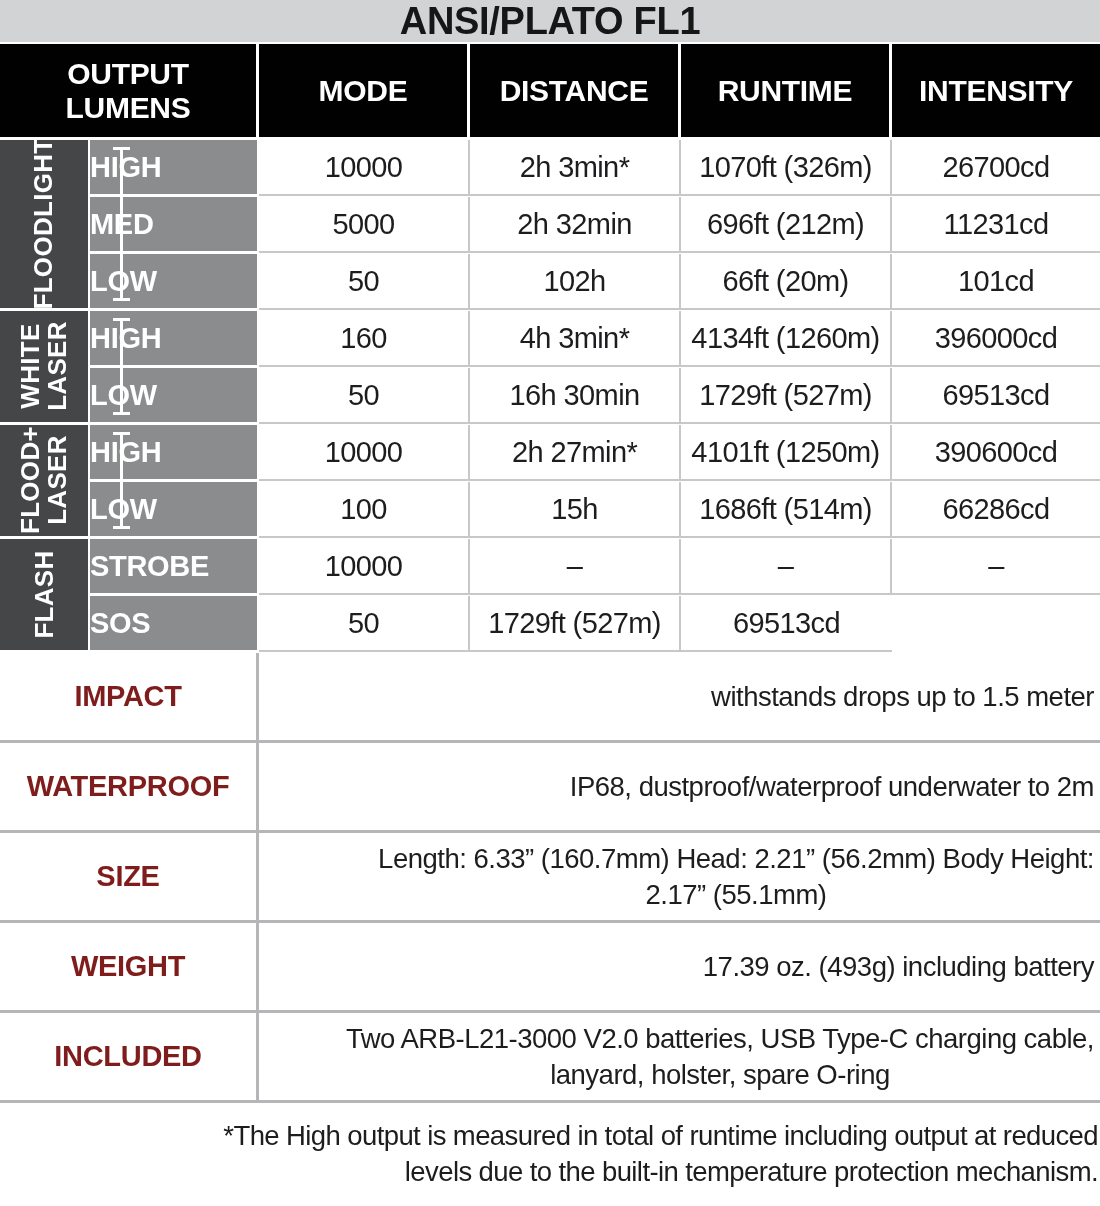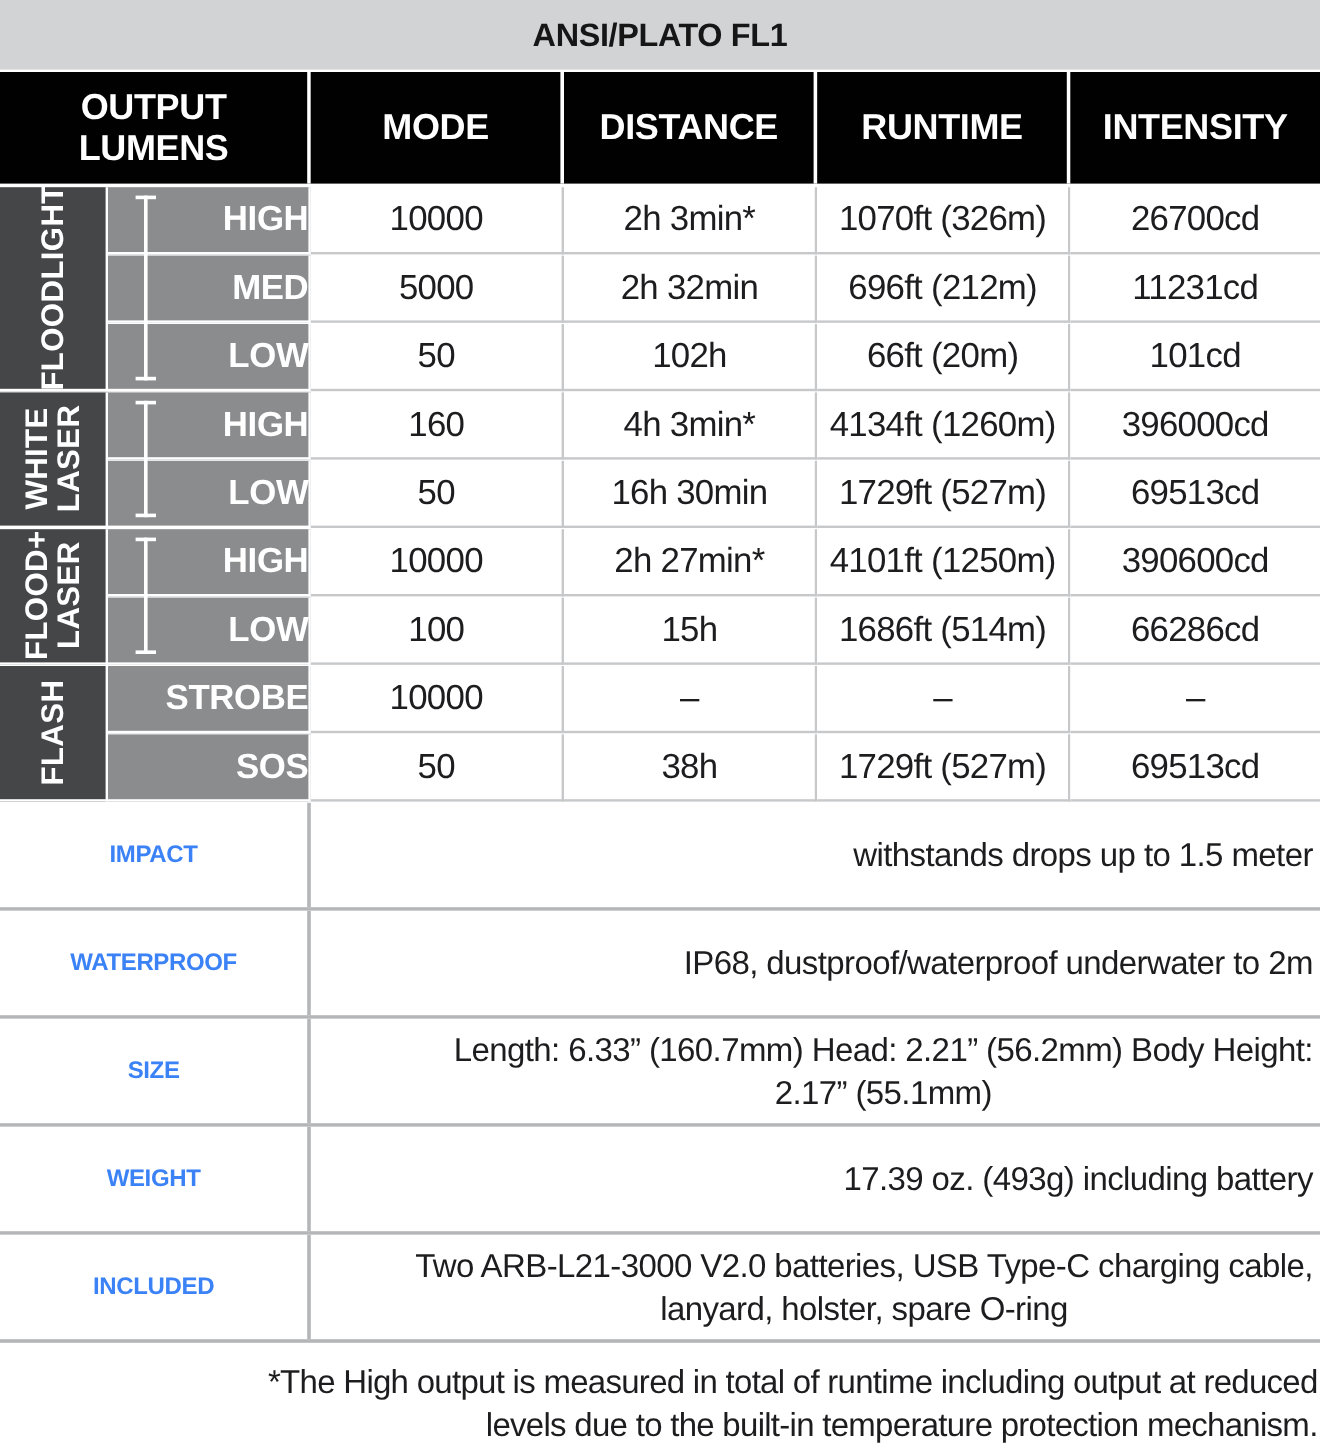--- a/index.html
+++ b/index.html
@@ -12,23 +12,23 @@
     --text-dark: #1d1d1f;
   }
   * { box-sizing: border-box; }
   body { margin: 0; background: #fff; }
   .sheet {
     width: 1100px; height: 1206px; background: #fff;
     font-family: "Liberation Sans", "DejaVu Sans", sans-serif;
     overflow: hidden;
   }
   .title-bar {
-    height: 58px; background: var(--title-bg); margin-bottom: 2px;
-    display: flex; align-items: center; justify-content: center;
-    font-weight: bold; font-size: 27px; color: #161616; letter-spacing: -0.3px;
+    height: 42px; background: var(--title-bg); margin-bottom: 2px;
+    display: flex; align-items: center; justify-content: center;
+    font-weight: bold; font-size: 38px; color: #161616; letter-spacing: -0.3px;
   }
   .header-row {
     display: grid; grid-template-columns: 259px 211px 211px 211px 208px;
     height: 93px; margin-bottom: 3px;
   }
   .header-cell {
     background: var(--header-bg); color: #fff; border-right: 3px solid #fff;
     display: flex; align-items: center; justify-content: center;
     font-weight: bold; font-size: 30px; text-align: center;
     white-space: pre-line; line-height: 1.12; letter-spacing: -0.3px;
@@ -47,41 +47,41 @@
   }
   .group-rows { flex: 1; display: flex; flex-direction: column; }
   .spec-row {
     display: grid; grid-template-columns: 169px 211px 211px 211px 208px;
     height: 56px; margin-bottom: 1px;
   }
   .spec-row:last-child { margin-bottom: 0; }
   .mode-cell {
     background: var(--mode-bg); color: #fff;
     border-right: 2px solid #fff; border-bottom: 2px solid #fff;
-    display: flex; align-items: center; justify-content: flex-end;
+    display: flex; align-items: center; justify-content: flex-start;
     font-weight: bold; font-size: 29px; letter-spacing: -0.3px;
   }
   .data-cell {
     background: #fff; color: var(--text-dark);
     border-right: 2px solid var(--div-gray); border-bottom: 2px solid var(--div-gray);
     display: flex; align-items: center; justify-content: center;
     font-size: 29px; letter-spacing: -0.6px;
   }
   .data-cell.last { border-right: none; }
   .bracket { position: absolute; left: 120px; top: 7px; bottom: 9px; width: 3px; background: #fff; z-index: 3; }
   .bracket::before, .bracket::after {
     content: ""; position: absolute; left: -7px; width: 17px; height: 3px; background: #fff;
   }
   .bracket::before { top: 0; }
   .bracket::after { bottom: 0; }
 
   .detail-row { display: grid; grid-template-columns: 259px 841px; height: 87px; background: #fff; }
   .detail-label {
     display: flex; align-items: center; justify-content: center;
-    font-weight: bold; font-size: 20px; color: #3b82f6;
+    font-weight: bold; font-size: 29px; color: #7f1d1d;
     border-right: 3px solid var(--sec-div); letter-spacing: -0.3px;
   }
   .detail-value {
     display: flex; align-items: center; justify-content: flex-end;
     font-size: 27.5px; color: var(--text-dark); text-align: center;
     white-space: pre-line; line-height: 1.3; letter-spacing: -0.5px; padding: 0 6px; margin-left: 18px;
   }
   .detail-sep { height: 3px; background: var(--sec-div); }
 
   .footnote {
@@ -273,23 +273,20 @@
             </div>
           </div>
           <div class="spec-row">
             <div class="mode-cell">
               <span>SOS</span>
             </div>
             <div class="data-cell">
               <span>50</span>
             </div>
             <div class="data-cell">
-              <span>38h</span>
-            </div>
-            <div class="data-cell">
               <span>1729ft (527m)</span>
             </div>
             <div class="data-cell last">
               <span>69513cd</span>
             </div>
           </div>
         </div>
       </div>
     </div>
   <div id="details">

